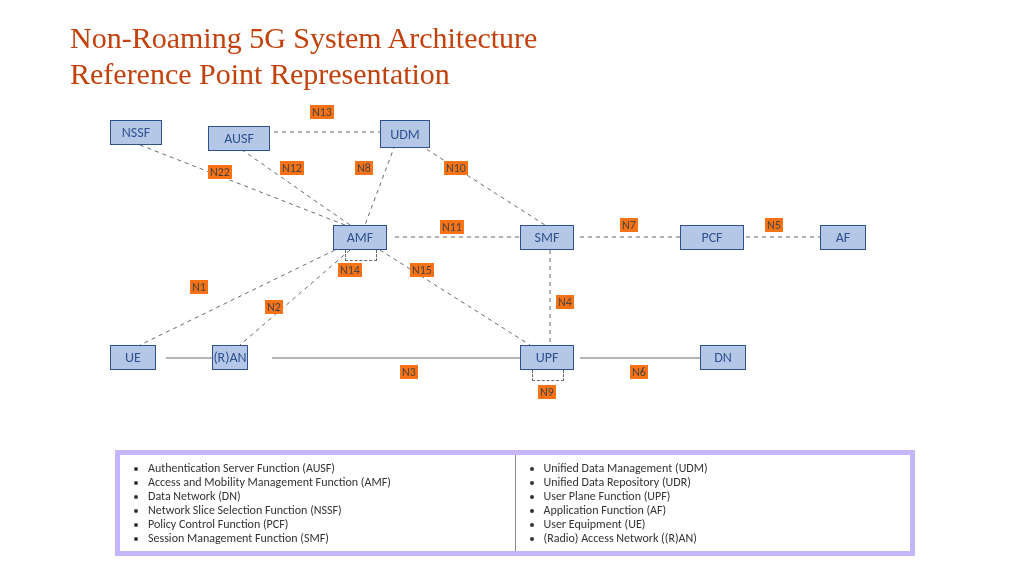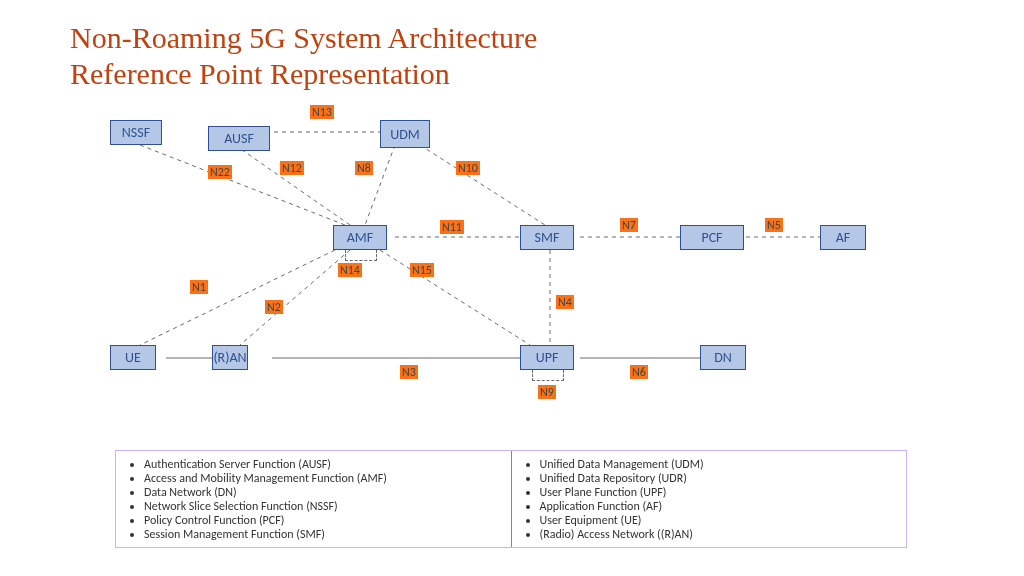--- a/index.html
+++ b/index.html
@@ -4,21 +4,21 @@
 <style>
   html,body{margin:0;padding:0;width:1024px;height:576px;background:#fff;font-family:"Times New Roman",serif;overflow:hidden}
   .title{position:absolute;left:70px;top:20px;font-size:30px;color:#c2410c;line-height:1.2}
   .stage{position:absolute;left:100px;top:105px;width:820px;height:340px;font-family:"Calibri","Segoe UI",sans-serif}
   .node{position:absolute;box-sizing:border-box;border:1px solid #2f528f;background:#b4c7e7;color:#2f528f;font-size:14px;font-weight:500;text-align:center;display:flex;align-items:center;justify-content:center}
   .edge-label{position:absolute;font-family:"Calibri","Segoe UI",sans-serif;color:#444;font-size:12px;background:#f97316;padding:0 2px}
   svg.wires{position:absolute;left:0;top:0;width:820px;height:340px;pointer-events:none}
   svg.wires line,svg.wires polyline{stroke:#6b6b6b;fill:none}
   .dash{stroke-dasharray:4 4}
   .solid{}
-  .legend{position:absolute;left:115px;top:450px;width:790px;border:1px solid #c4b5fd;display:flex;font-family:"Calibri","Segoe UI",sans-serif;font-size:12px;color:#333}
+  .legend{position:absolute;left:115px;top:450px;width:790px;border:5px solid #c4b5fd;display:flex;font-family:"Calibri","Segoe UI",sans-serif;font-size:12px;color:#333}
   .legend .col{flex:1;border-right:1px solid #888;padding:6px 10px}
   .legend .col:last-child{border-right:none}
   .legend ul{margin:0;padding-left:18px}
   .legend li{margin:0;padding:0;list-style:disc}
   .loop{position:absolute;border:1px dashed #6b6b6b;border-top:none;height:10px}
 </style>
 </head>
 <body>
 
 <div class="title">
@@ -97,21 +97,21 @@
       <span>DN</span>
     </div>
 
   <div class="loop" style="left:245px;top:145px;width:30px"></div>
   <div class="loop" style="left:432px;top:265px;width:30px"></div>
 
   <span class="edge-label" style="left:210px;top:0px">N13</span>
   <span class="edge-label" style="left:108px;top:60px">N22</span>
   <span class="edge-label" style="left:180px;top:56px">N12</span>
   <span class="edge-label" style="left:255px;top:56px">N8</span>
-  <span class="edge-label" style="left:356px;top:56px">N10</span>
+  <span class="edge-label" style="left:344px;top:56px">N10</span>
   <span class="edge-label" style="left:340px;top:115px">N11</span>
   <span class="edge-label" style="left:520px;top:113px">N7</span>
   <span class="edge-label" style="left:665px;top:113px">N5</span>
   <span class="edge-label" style="left:90px;top:175px">N1</span>
   <span class="edge-label" style="left:165px;top:195px">N2</span>
   <span class="edge-label" style="left:238px;top:158px">N14</span>
   <span class="edge-label" style="left:310px;top:158px">N15</span>
   <span class="edge-label" style="left:456px;top:190px">N4</span>
   <span class="edge-label" style="left:300px;top:260px">N3</span>
   <span class="edge-label" style="left:530px;top:260px">N6</span>

